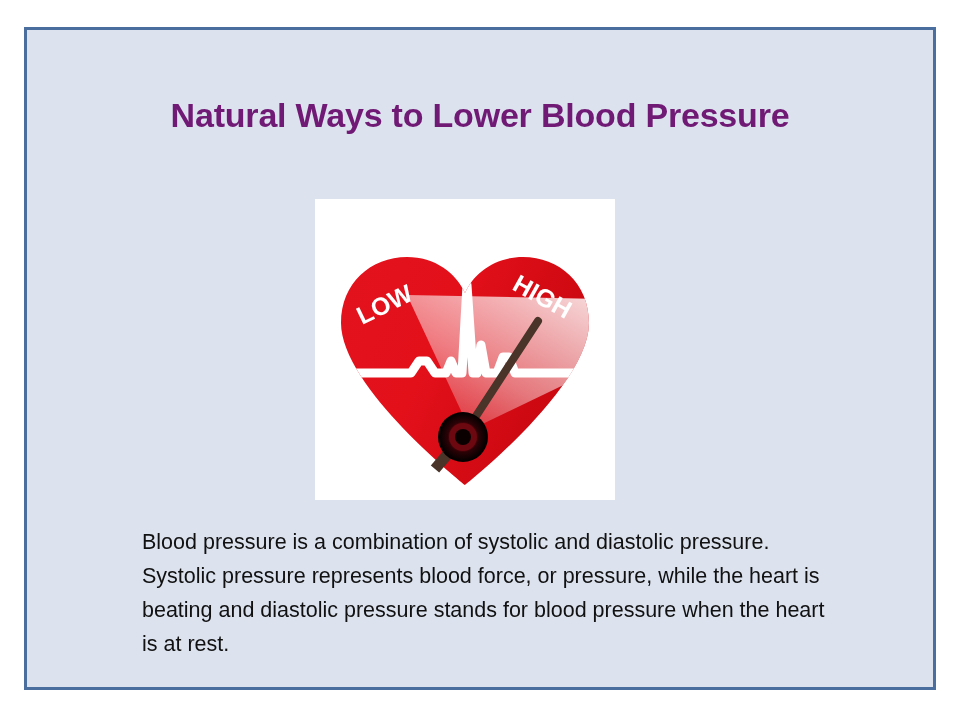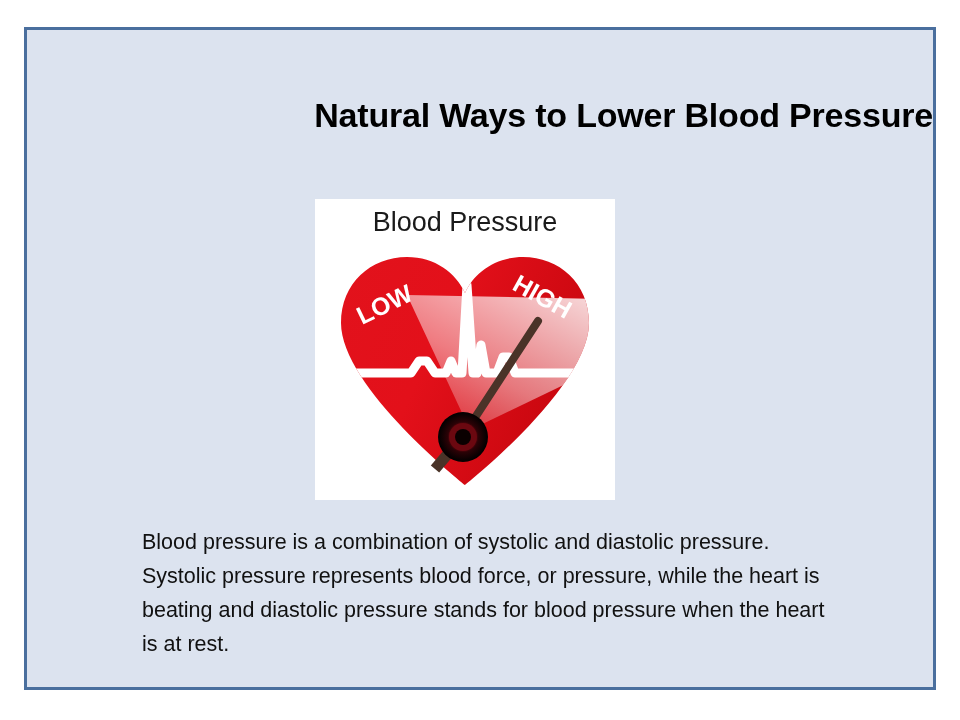--- a/index.html
+++ b/index.html
@@ -23,24 +23,24 @@
     background: #dce3ef;
     border: 3px solid #4a6f9e;
     box-sizing: border-box;
   }
 
   #slide-title {
     position: absolute;
     left: 0;
     top: 66px;
     width: 100%;
-    text-align: right;
+    text-align: center;
     font-size: 34px;
     font-weight: bold;
-    color: #000000;
+    color: #701a75;
     letter-spacing: -0.2px;
     font-family: "Liberation Sans", sans-serif;
   }
 
   
   #image-card {
     position: absolute;
     left: 288px;           
     top: 169px;            
     width: 300px;
@@ -91,21 +91,20 @@
 </style>
 </head>
 <body>
 
 <div id="slide">
 
   <div id="slide-title">Natural Ways to Lower Blood Pressure</div>
 
   <div id="image-card">
 
-    <div id="image-caption">Blood Pressure</div>
 
     <svg id="heart-svg" viewBox="0 0 300 258">
       <defs>
         <linearGradient id="heartGrad" x1="0" y1="0" x2="1" y2="0.4">
           <stop offset="0%" stop-color="#e2121c"></stop>
           <stop offset="45%" stop-color="#e3101a"></stop>
           <stop offset="100%" stop-color="#c9070f"></stop>
         </linearGradient>
         <linearGradient id="fanGrad" x1="0" y1="1" x2="0.85" y2="0">
           <stop offset="0%" stop-color="#ffffff" stop-opacity="0.05"></stop>

